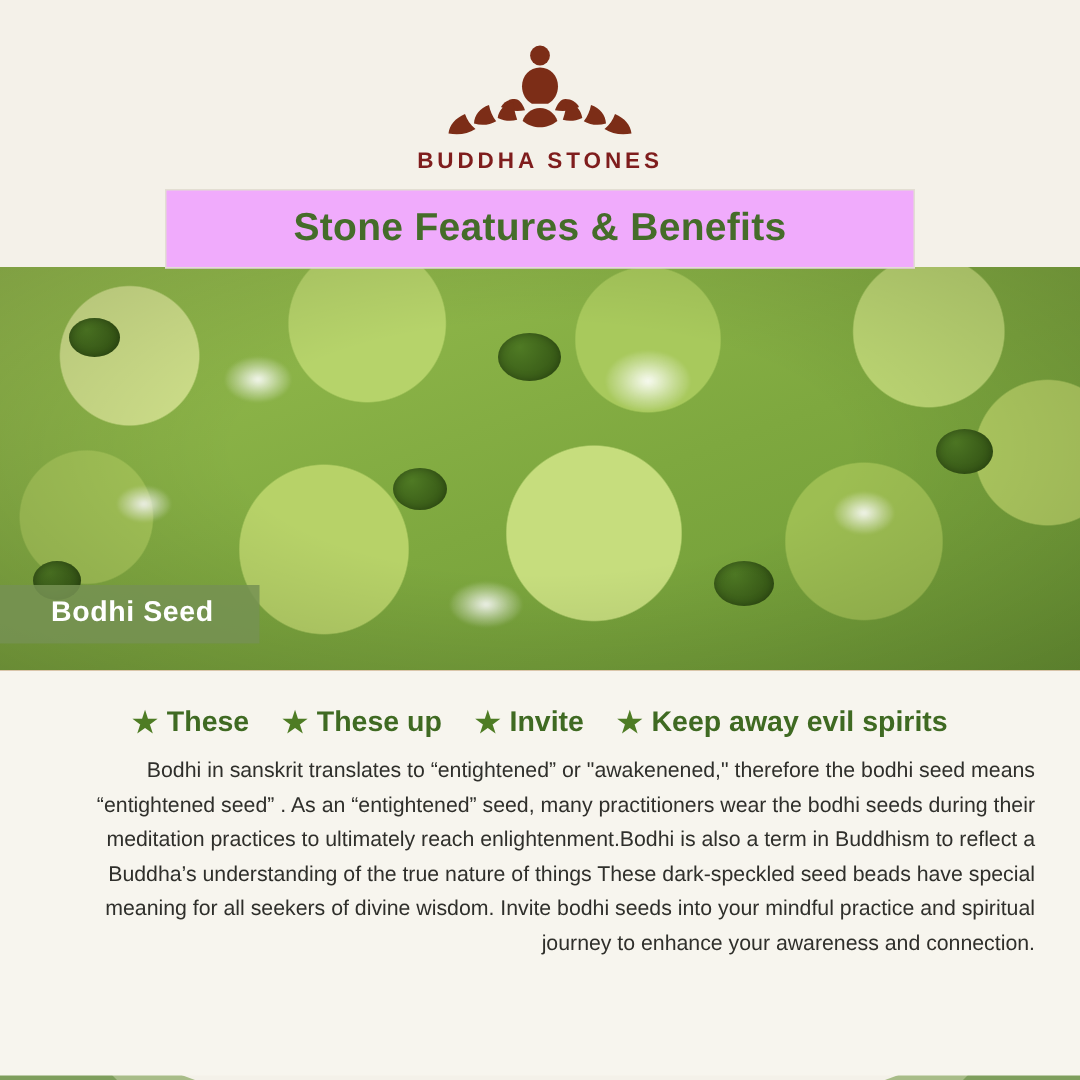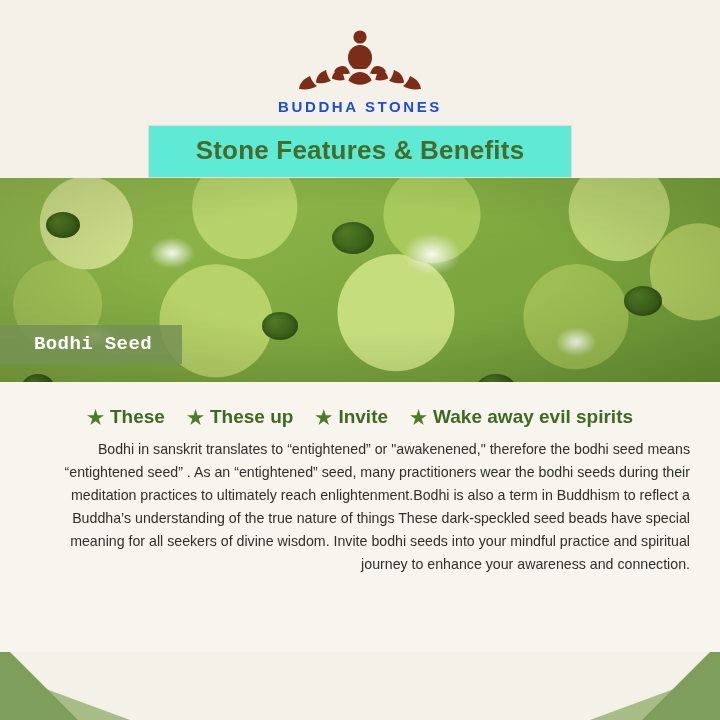--- a/index.html
+++ b/index.html
@@ -81,45 +81,44 @@
   .logo-wrap {
     margin-top: 24px;
     display: flex;
     flex-direction: column;
     align-items: center;
   }
   .brand-name {
     margin-top: 4px;
     font-size: 15px;
     letter-spacing: 2.6px;
-    color: #1d4ed8;
+    color: #7f1d1d;
     font-weight: 700;
   }
   .title-bar {
     margin-top: 10px;
-    width: 424px;
-    background: #5eead4;
+    width: 500px;
+    background: #f0abfc;
     border: 1px solid #e2ded2;
     text-align: center;
     padding: 9px 10px 11px;
   }
   .title-bar h1 {
     font-size: 26px;
     color: #456c2a;
     font-weight: 700;
     letter-spacing: .2px;
   }
 
   
   .hero {
     position: relative;
-    height: 204px;
+    height: 269px;
     overflow: hidden;
     background: #c2410c;
-    font-family: Liberation Mono, monospace;
   }
   .beads {
     position: absolute;
     inset: 0;
     background:
       radial-gradient(circle at 12% 22%, #cfe08a 0 46px, rgba(0,0,0,0) 47px),
       radial-gradient(circle at 34% 14%, #b6d36a 0 52px, rgba(0,0,0,0) 53px),
       radial-gradient(circle at 60% 18%, #a8c95c 0 48px, rgba(0,0,0,0) 49px),
       radial-gradient(circle at 86% 16%, #bcd673 0 50px, rgba(0,0,0,0) 51px),
       radial-gradient(circle at 8%  62%, #a3c457 0 44px, rgba(0,0,0,0) 45px),
@@ -266,20 +265,20 @@
       <div class="benefit">
         <span class="star">★</span>
         <span>These up</span>
       </div>
       <div class="benefit">
         <span class="star">★</span>
         <span>Invite</span>
       </div>
       <div class="benefit">
         <span class="star">★</span>
-        <span>Wake away evil spirits</span>
+        <span>Keep away evil spirits</span>
       </div>
     </div>
 
     <p class="desc">Bodhi in sanskrit translates to “entightened” or "awakenened," therefore the bodhi seed means “entightened seed” . As an “entightened” seed, many practitioners wear the bodhi seeds during their meditation practices to ultimately reach enlightenment.Bodhi is also a term in Buddhism to reflect a Buddha’s understanding of the true nature of things These dark-speckled seed beads have special meaning for all seekers of divine wisdom. Invite bodhi seeds into your mindful practice and spiritual journey to enhance your awareness and connection.</p>
   </div>
 
 </div>
 
 </body></html>

